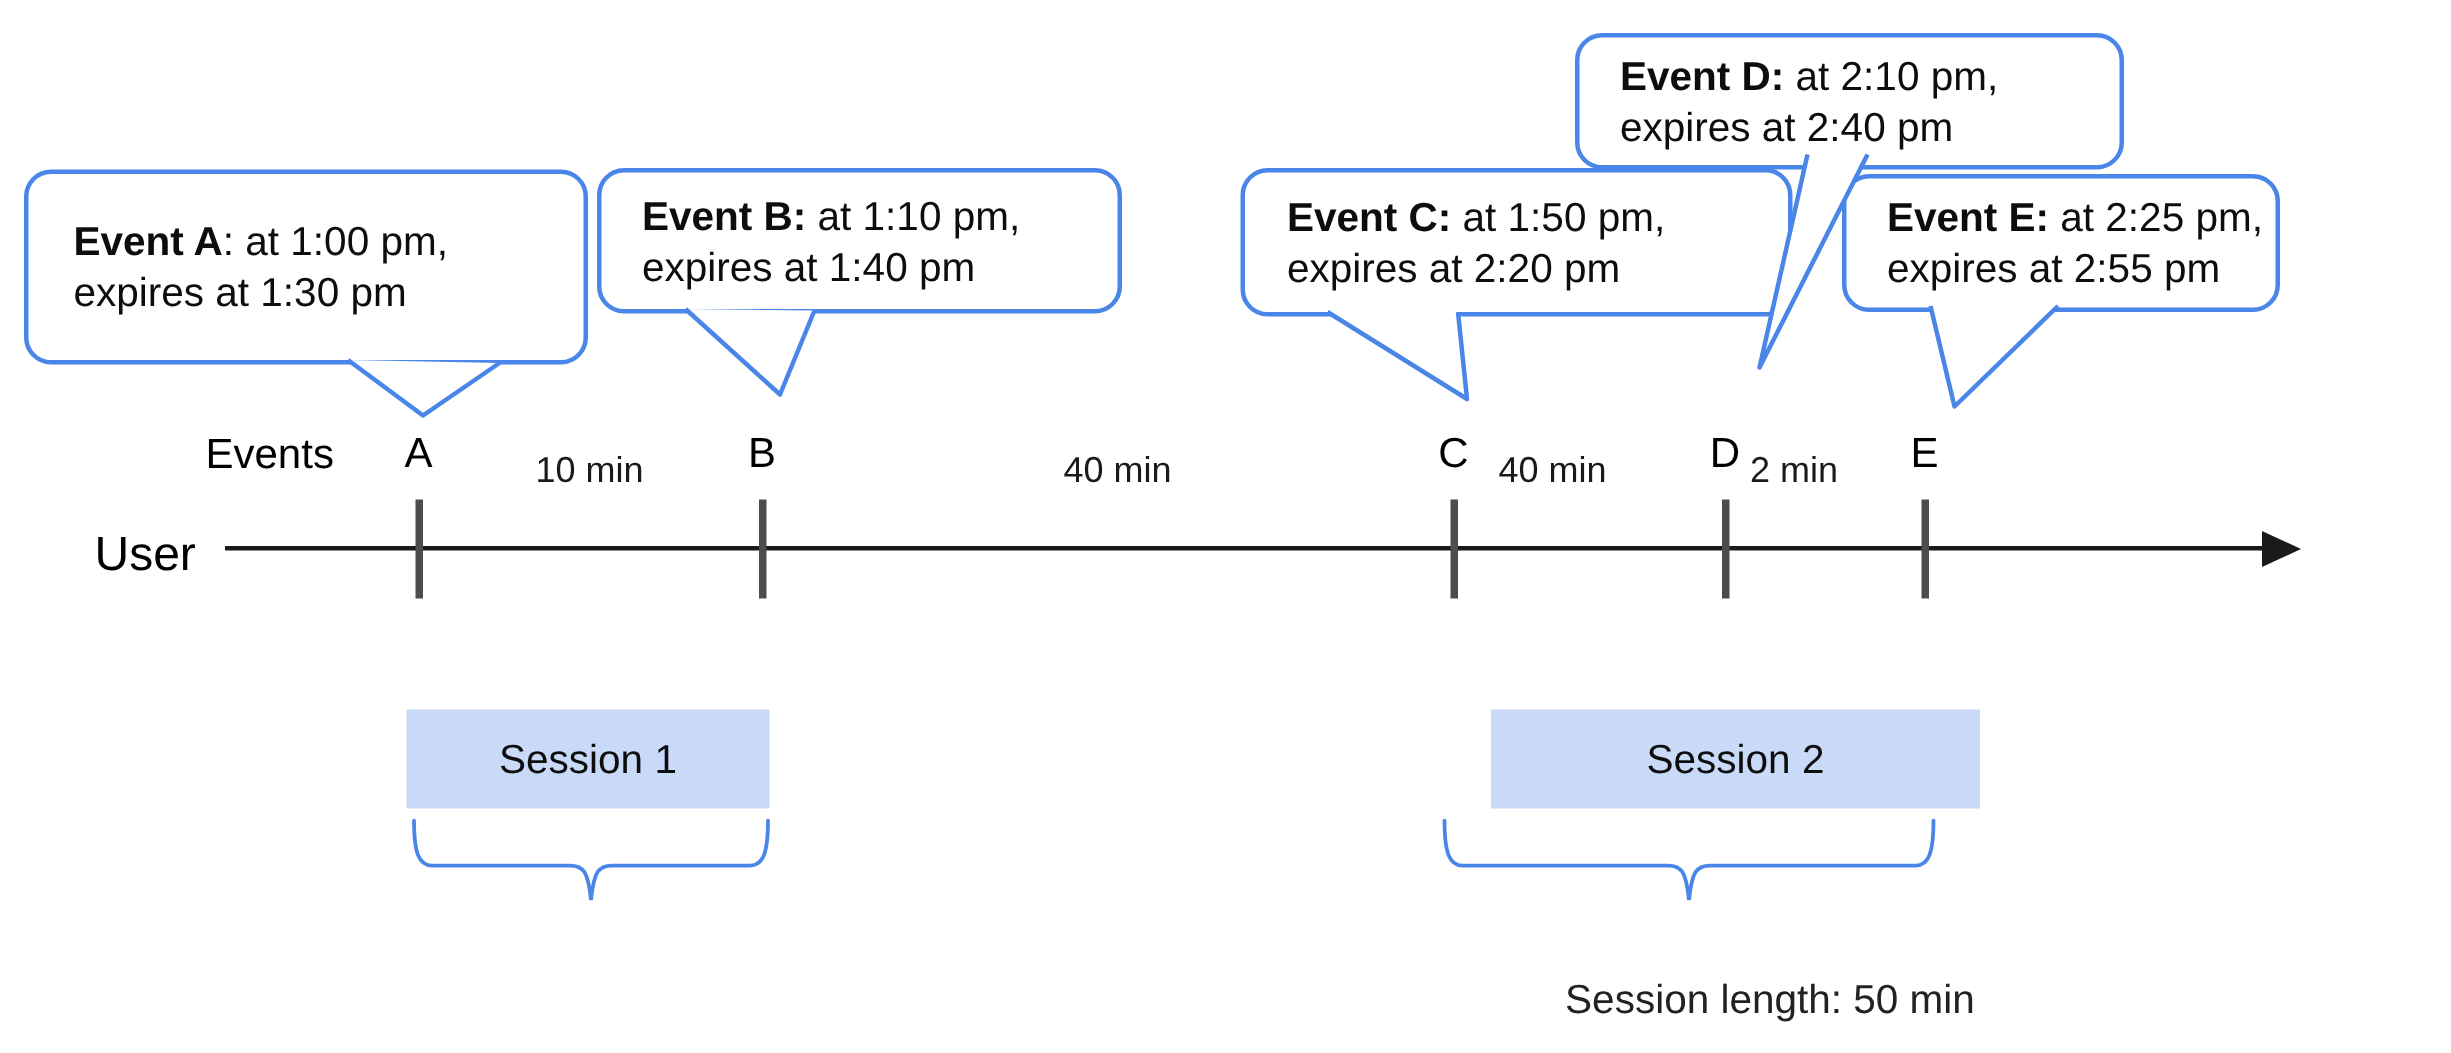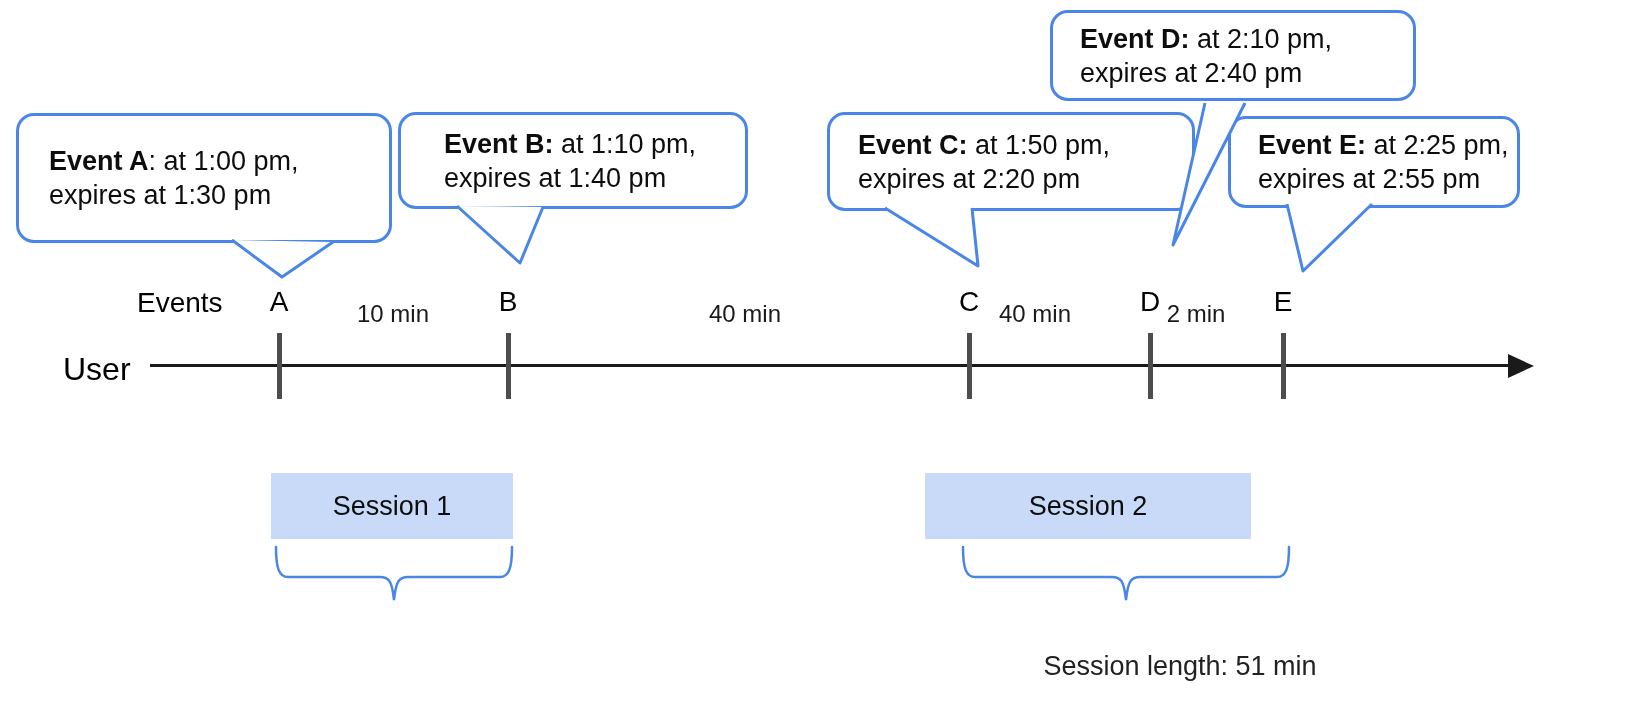--- a/index.html
+++ b/index.html
@@ -8,23 +8,23 @@
     font-family:"Liberation Sans","DejaVu Sans",sans-serif;color:#111;
   }
   
   .bubble{
     position:absolute;background:#fff;border:3px solid #4a86e8;border-radius:18px;
     display:flex;flex-direction:column;justify-content:center;
     font-size:27px;line-height:34px;color:#0d0d0d;box-sizing:border-box;
   }
   .bubble .b{font-weight:bold;}
   .bubble-a{left:16px;top:113px;width:376px;height:130px;padding-left:30px;}
-  .bubble-b{left:398px;top:112px;width:350px;height:97px;padding-left:43px;}
+  .bubble-b{left:398px;top:112px;width:350px;height:97px;padding-left:27px;}
   .bubble-c{left:827px;top:112px;width:368px;height:99px;padding-left:28px;}
-  .bubble-d{left:1050px;top:10px;width:366px;height:91px;padding-left:27px;}
+  .bubble-d{left:1050px;top:22px;width:366px;height:91px;padding-left:27px;}
   .bubble-e{left:1228px;top:116px;width:292px;height:92px;padding-left:27px;}
   .tail{position:absolute;overflow:visible;z-index:5;}
   
   .axis-line{position:absolute;left:150px;top:364px;width:1362px;height:3px;background:#1a1a1a;}
   .arrowhead{
     position:absolute;left:1508px;top:354px;width:0;height:0;
     border-left:26px solid #1a1a1a;border-top:12px solid transparent;border-bottom:12px solid transparent;
   }
   .tick{position:absolute;top:333px;width:5px;height:66px;background:#4d4d4d;}
   .tick-a{left:277px;} .tick-b{left:506px;} .tick-c{left:967px;} .tick-d{left:1148px;} .tick-e{left:1281px;}
@@ -32,21 +32,21 @@
   .tl-a{left:249px;} .tl-b{left:478px;} .tl-c{left:939px;} .tl-d{left:1120px;} .tl-e{left:1253px;}
   .interval{position:absolute;top:300px;width:120px;text-align:center;font-size:24px;color:#1a1a1a;}
   .iv-1{left:333px;} .iv-2{left:685px;} .iv-3{left:975px;} .iv-4{left:1136px;}
   .events-label{position:absolute;left:137px;top:287px;font-size:28px;color:#000;}
   .user-label{position:absolute;left:63px;top:351px;font-size:32px;color:#000;}
   
   .session-box{
     position:absolute;top:437px;height:66px;background:#c9daf8;
     display:flex;align-items:center;justify-content:center;font-size:27px;color:#0d0d0d;margin-top:36px;
   }
-  .session-1{left:271px;width:242px;} .session-2{left:925px;width:326px;}
+  .session-1{left:271px;width:242px;} .session-2{left:994px;width:326px;}
   .brace{position:absolute;overflow:visible;}
   .session-length{position:absolute;top:651px;width:440px;text-align:center;font-size:27px;color:#222;}
   .sl-1{left:213px;} .sl-2{left:960px;}
 </style>
 </head>
 <body>
 
 <div id="canvas">
 
   <div class="bubble bubble-a">
@@ -116,15 +116,15 @@
     <span>Session 2</span>
   </div>
 
   <svg class="brace" style="left:270px;top:544px;" width="252" height="62">
     <path d="M 6 3 C 6 24, 9 33, 18 33 L 110 33 C 119 33, 122 37, 124 56 C 126 37, 129 33, 138 33 L 230 33 C 239 33, 242 24, 242 3" fill="none" stroke-width="2.5" stroke-linecap="round" stroke="#4a86e8"></path>
   </svg>
   <svg class="brace" style="left:958px;top:544px;" width="336" height="62">
     <path d="M 5 3 C 5 24, 8 33, 17 33 L 154 33 C 163 33, 166 37, 168 56 C 170 37, 173 33, 182 33 L 319 33 C 328 33, 331 24, 331 3" fill="none" stroke-width="2.5" stroke-linecap="round" stroke="#4a86e8"></path>
   </svg>
 
-  <div class="session-length sl-2">Session length: 51 min</div>
+  <div class="session-length sl-2">Session length: 50 min</div>
 
 </div>
 
 </body></html>

